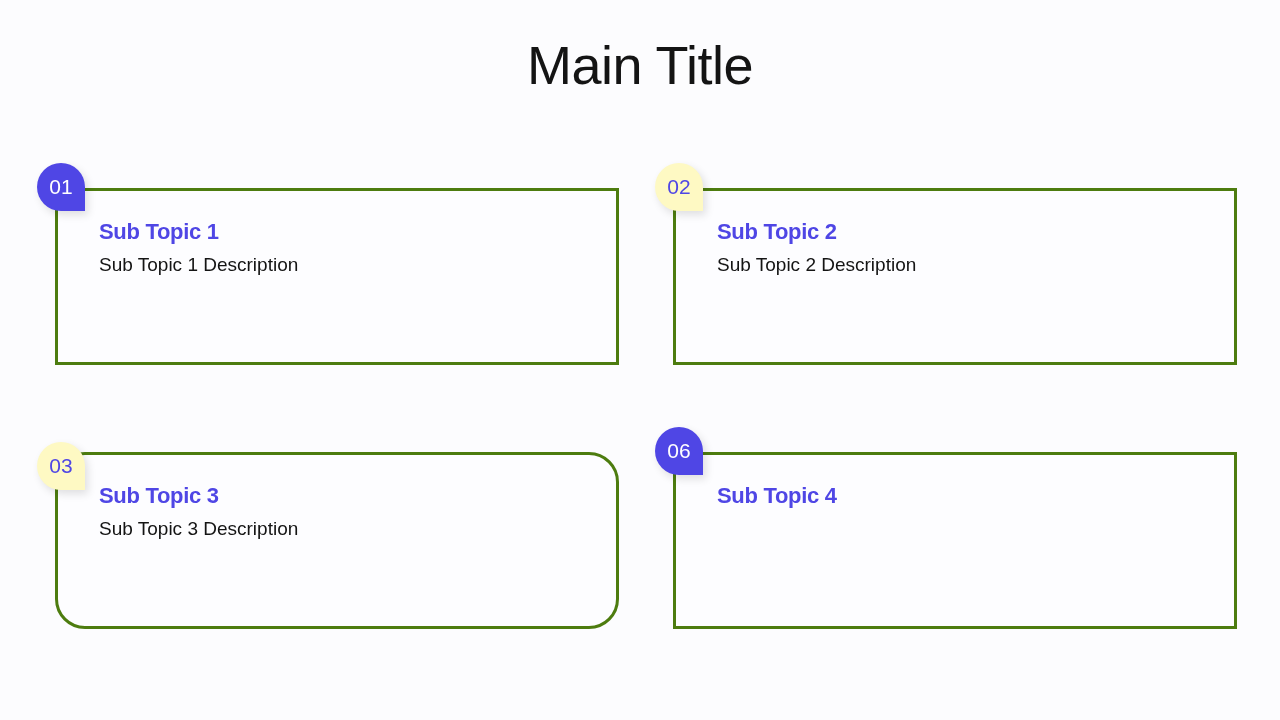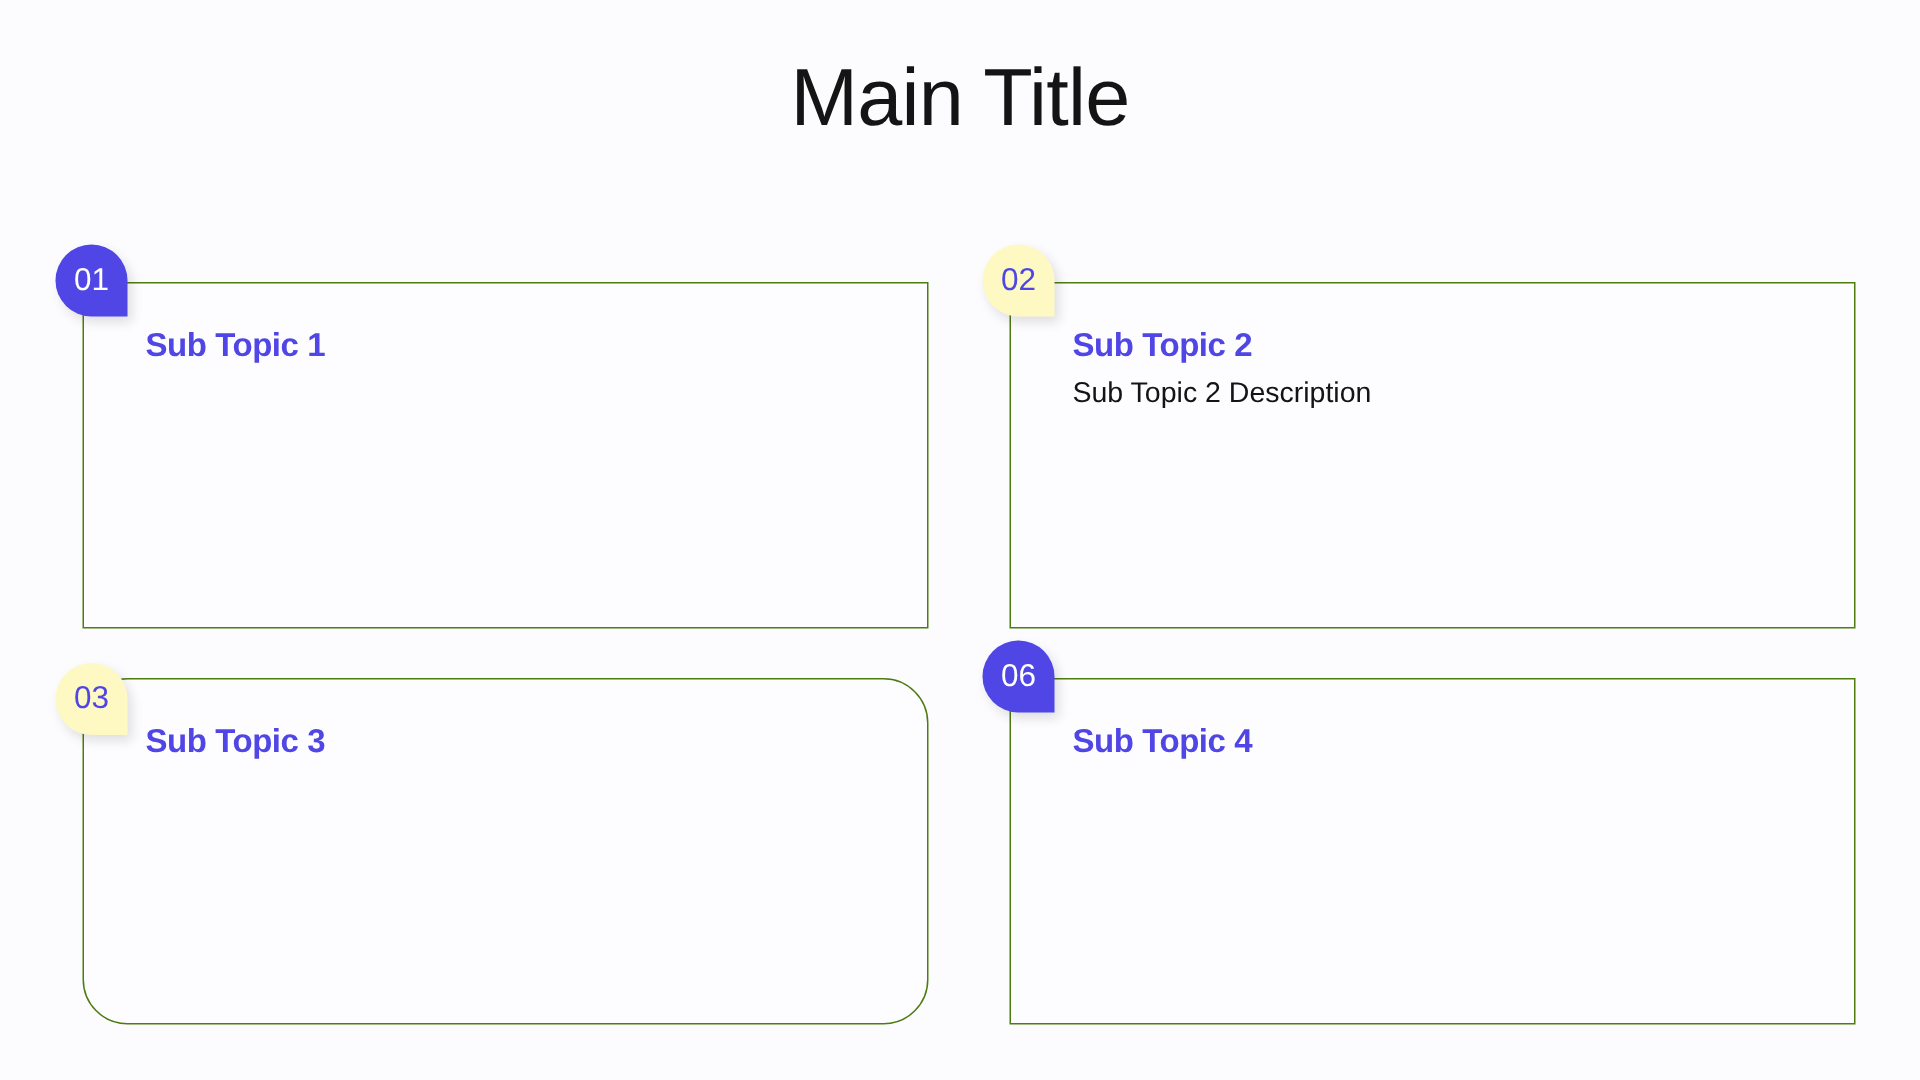--- a/index.html
+++ b/index.html
@@ -15,22 +15,22 @@
       top: 34px;
       text-align: center;
       font-size: 54px;
       font-weight: 400;
       color: #141414;
       letter-spacing: -0.5px;
     }
     .card {
       position: absolute;
       width: 564px;
-      height: 231px;
-      border: 1px solid #4d7c0f;
+      height: 177px;
+      border: 3px solid #4d7c0f;
       background: #fdfdff;
     }
     .badge {
       position: absolute;
       width: 48px;
       height: 48px;
       border-radius: 24px 24px 0 24px;
       display: flex;
       align-items: center;
       justify-content: center;
@@ -59,29 +59,31 @@
     }
   </style>
 </head>
 <body>
 
 <h1 class="title">Main Title</h1>
 
 <div class="badge accent" style="left:37px; top:163px;">01</div>
 <div class="card" style="left:55px; top:188px;">
   <div class="card-heading">Sub Topic 1</div>
+  <div class="card-desc">Sub Topic 1 Description</div>
 </div>
 
 <div class="badge muted" style="left:655px; top:163px;">02</div>
 <div class="card" style="left:673px; top:188px;">
   <div class="card-heading">Sub Topic 2</div>
   <div class="card-desc">Sub Topic 2 Description</div>
 </div>
 
 <div class="badge muted" style="left:37px; top:442px;">03</div>
 <div class="card" style="left:55px; top:452px;border-radius:30px;">
   <div class="card-heading">Sub Topic 3</div>
+  <div class="card-desc">Sub Topic 3 Description</div>
 </div>
 
 <div class="badge accent" style="left:655px; top:427px;">06</div>
 <div class="card" style="left:673px; top:452px;">
   <div class="card-heading">Sub Topic 4</div>
 </div>
 
 </body></html>

